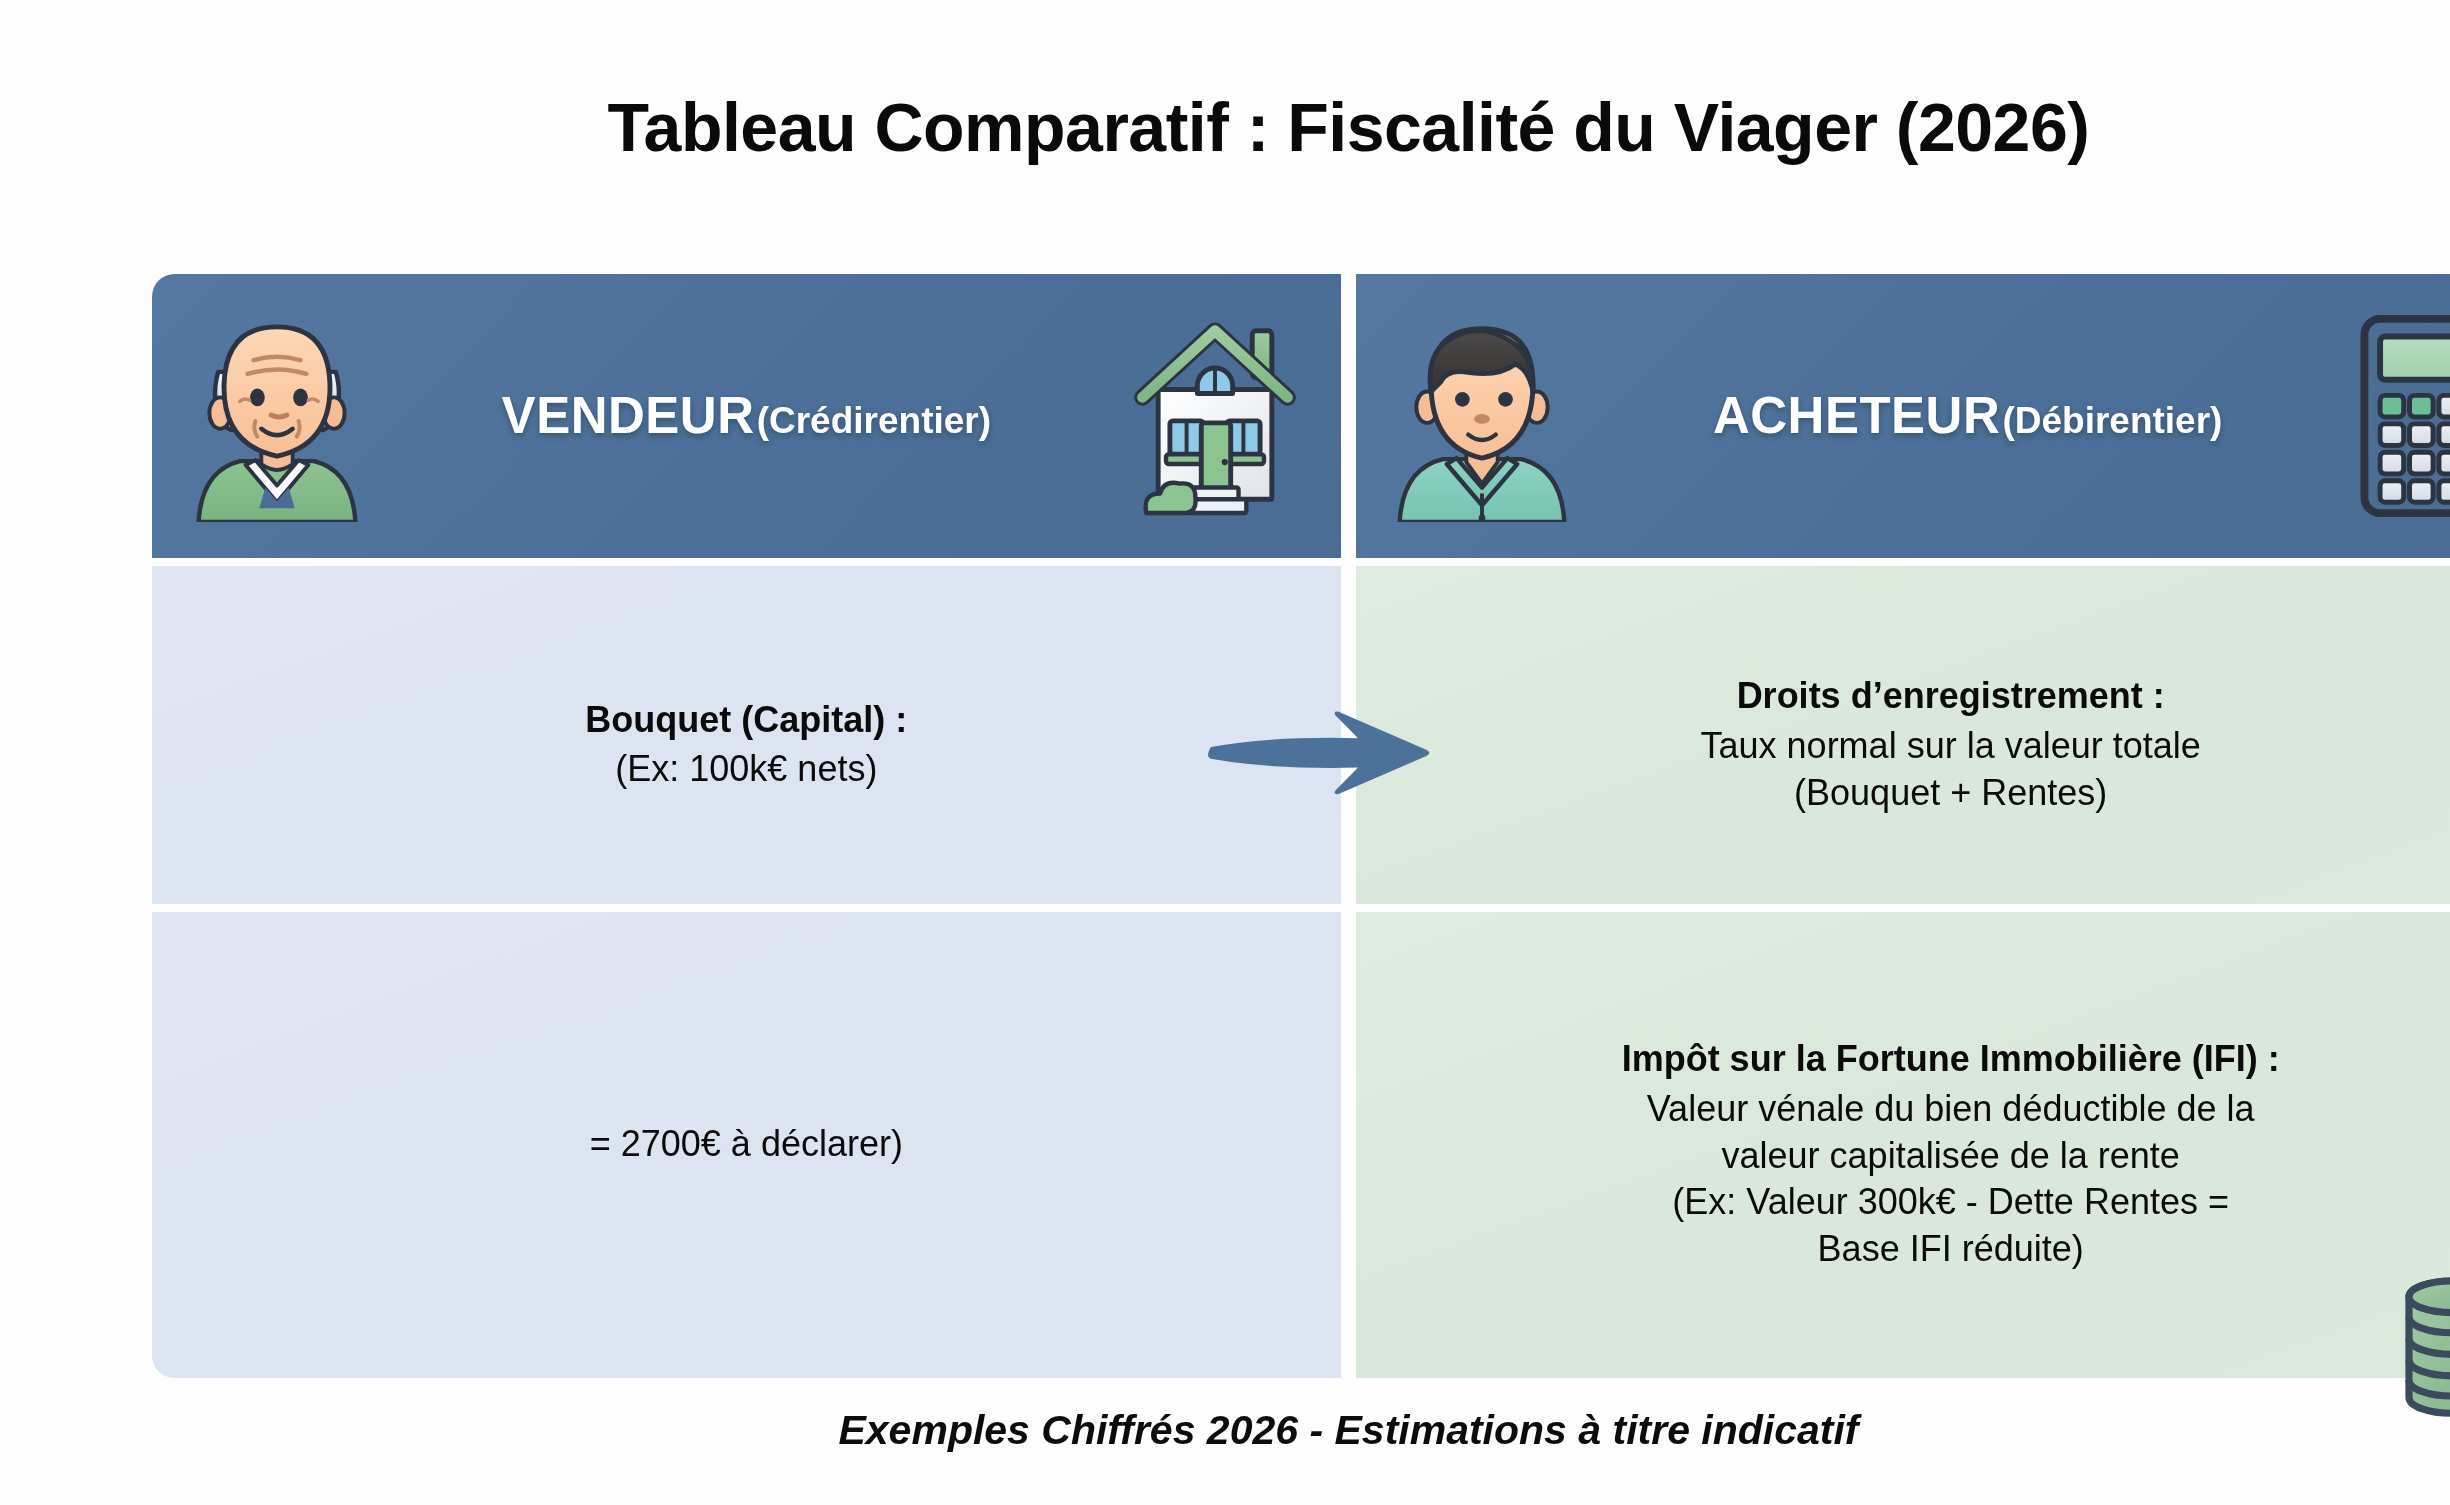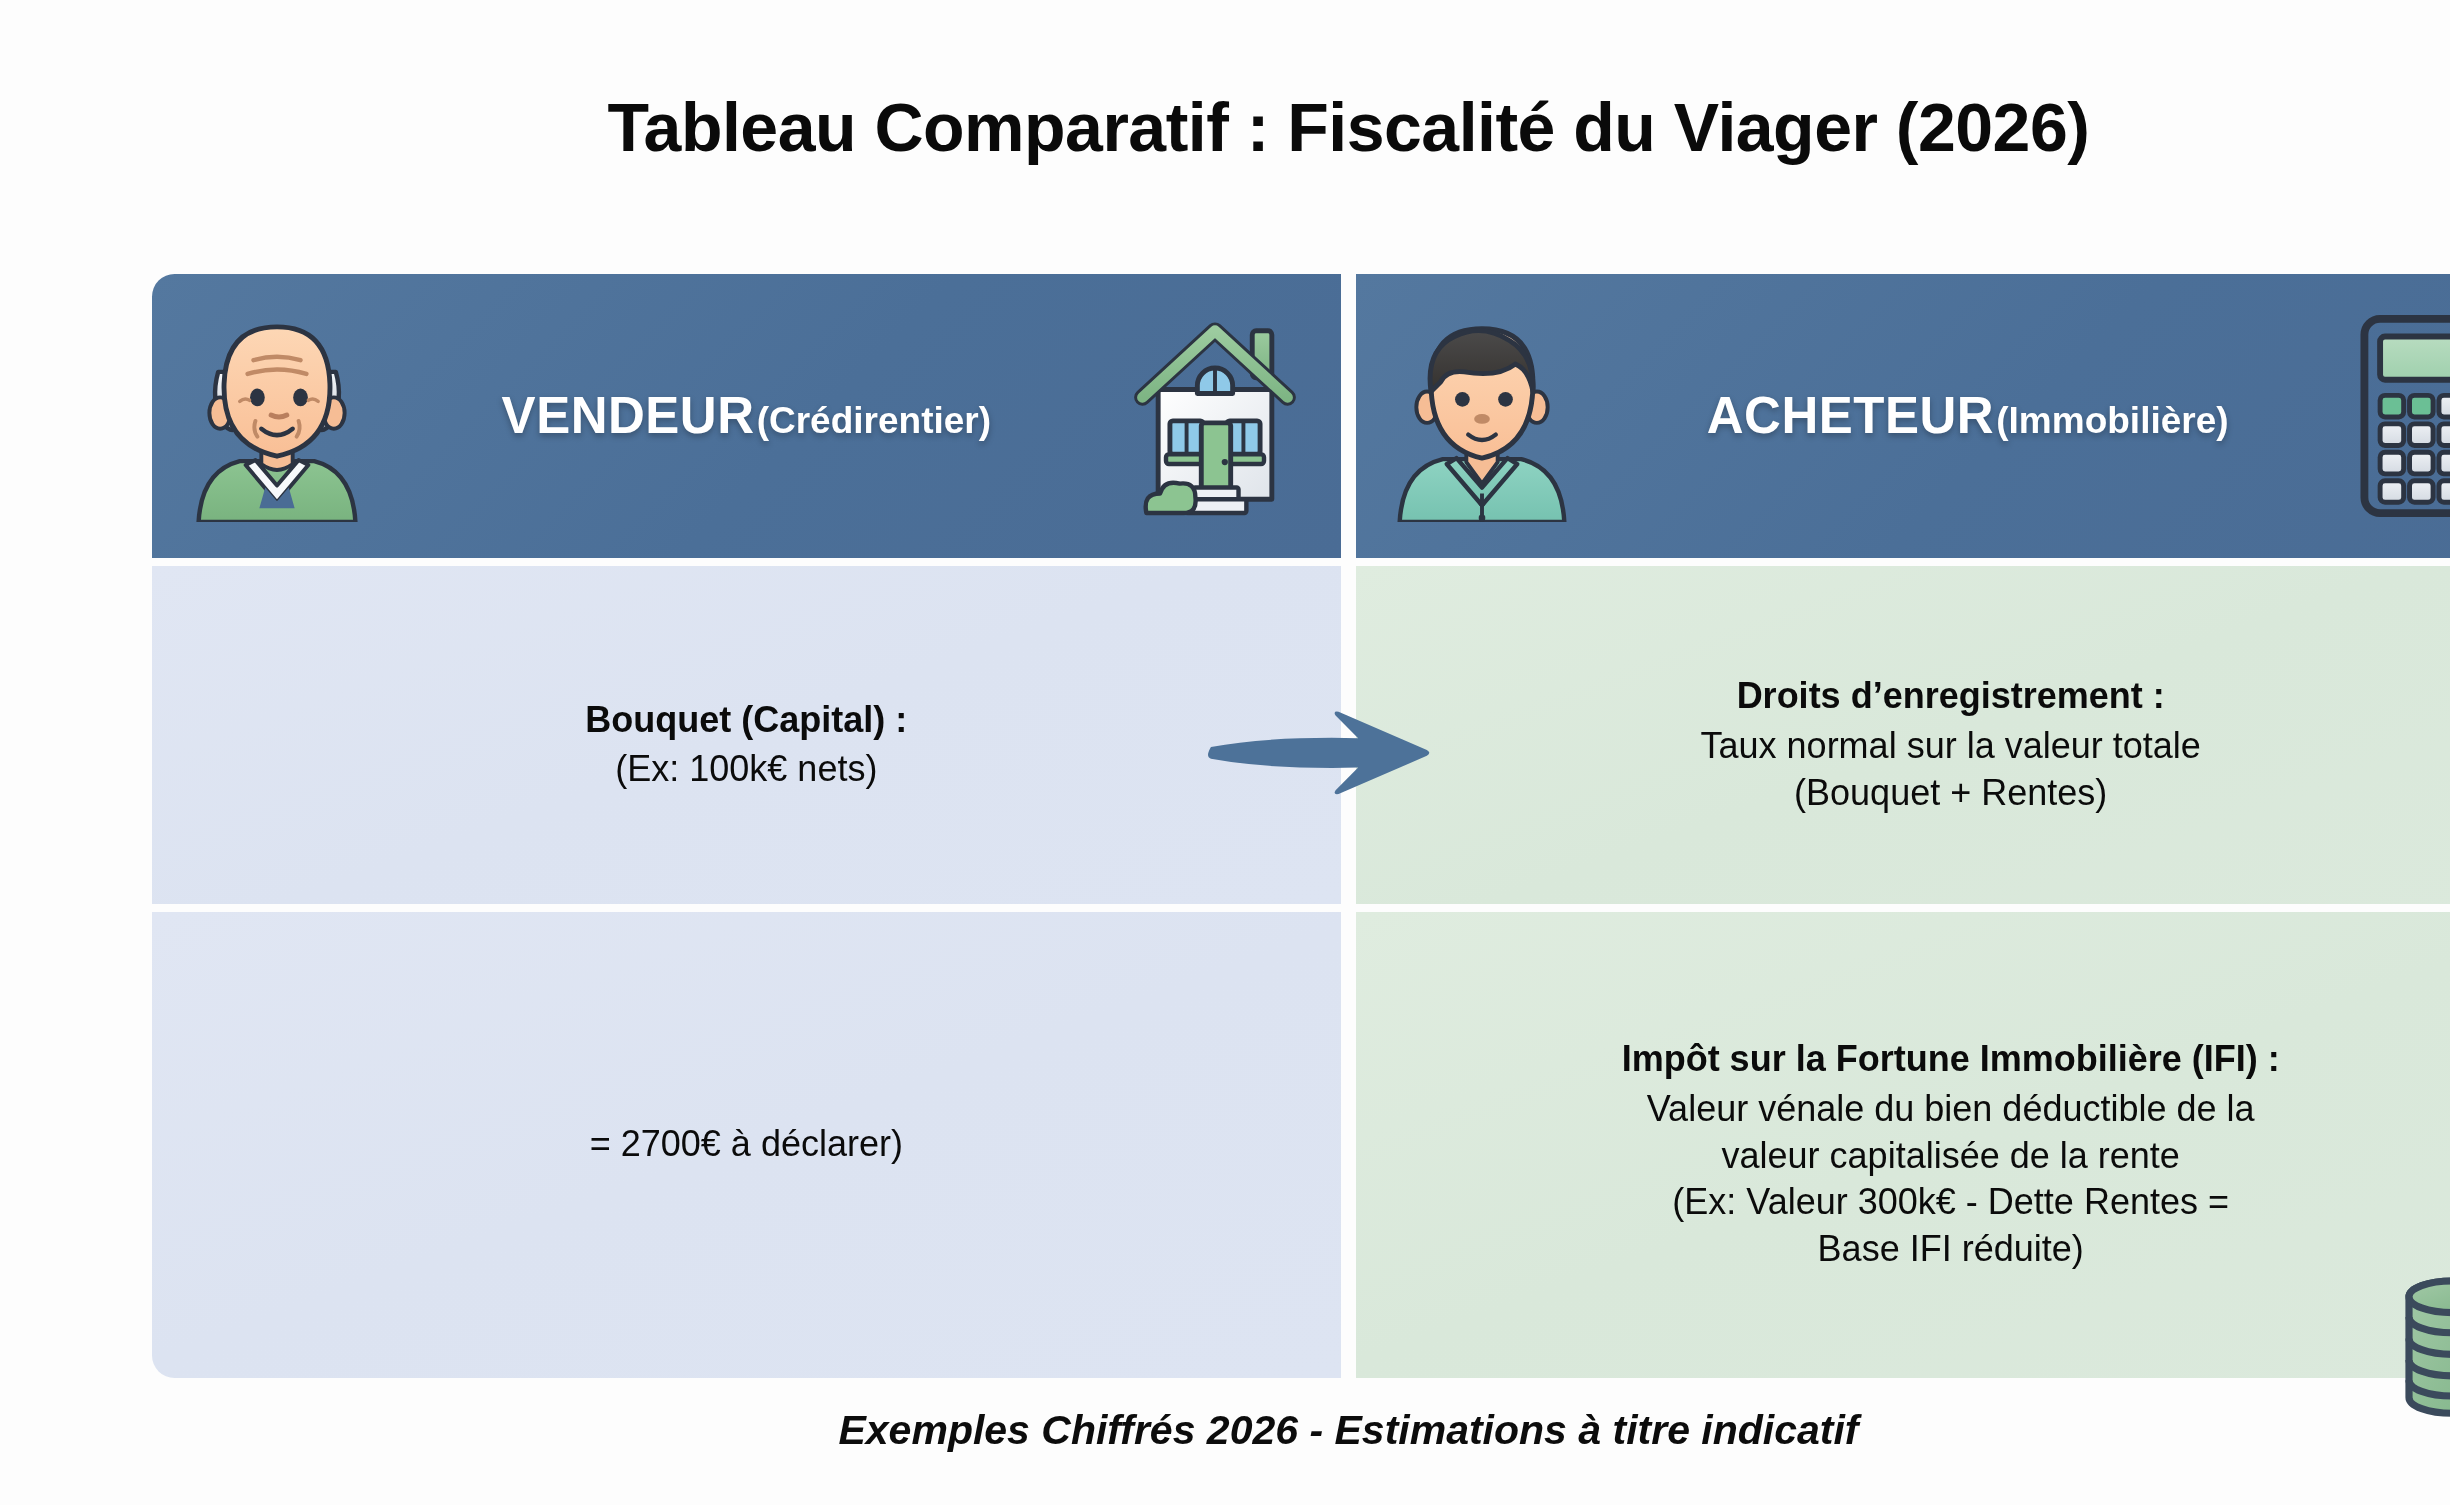--- a/index.html
+++ b/index.html
@@ -291,21 +291,21 @@
           <circle cx="124" cy="90" r="7.5" fill="#2c3442"></circle>
 
           <ellipse cx="100" cy="110" rx="8" ry="5" fill="#c08a66"></ellipse>
 
           <path d="M86 126 q14 11 28 0" fill="none" stroke="#2c3442" stroke-width="4.5" stroke-linecap="round"></path>
         </svg>
       </span>
 
       <span class="hdr-text">
         <span class="hdr-role">ACHETEUR</span>
-        <span class="hdr-sub">(Immobilière)</span>
+        <span class="hdr-sub">(Débirentier)</span>
       </span>
 
       <span>
         <svg class="illus calc-ico" viewBox="0 0 160 210">
           <defs>
             <linearGradient id="scrG" x1="0" y1="0" x2="0" y2="1">
               <stop offset="0%" stop-color="#b8dcc0"></stop>
                 <stop offset="100%" stop-color="#9fd0ad"></stop>
             </linearGradient>
             <linearGradient id="keyG" x1="0" y1="0" x2="0" y2="1">

